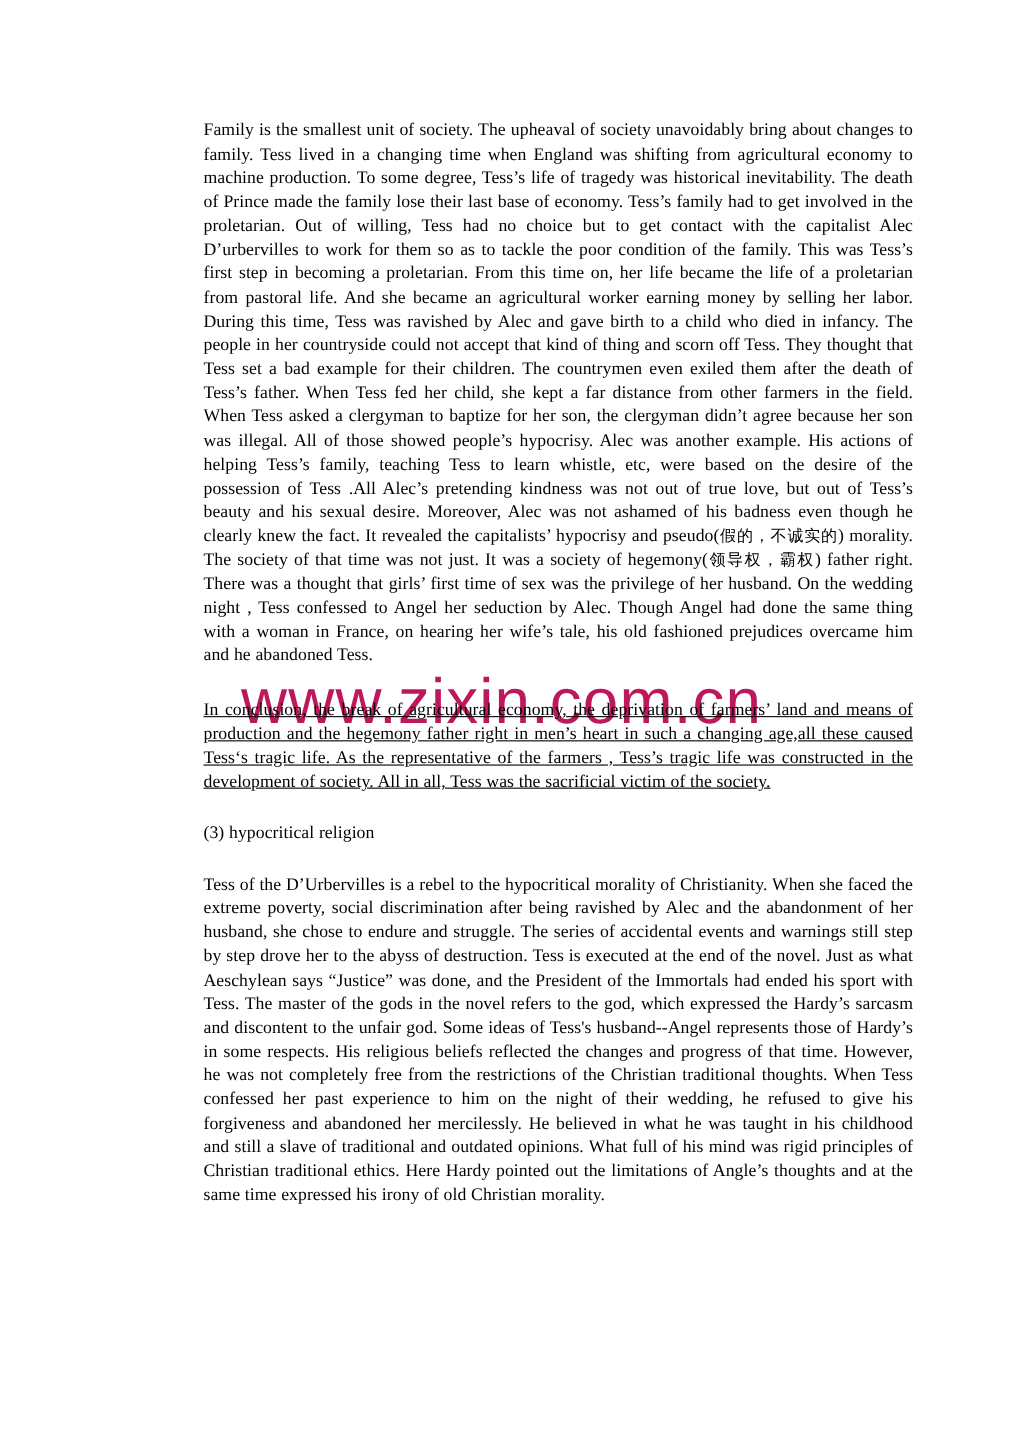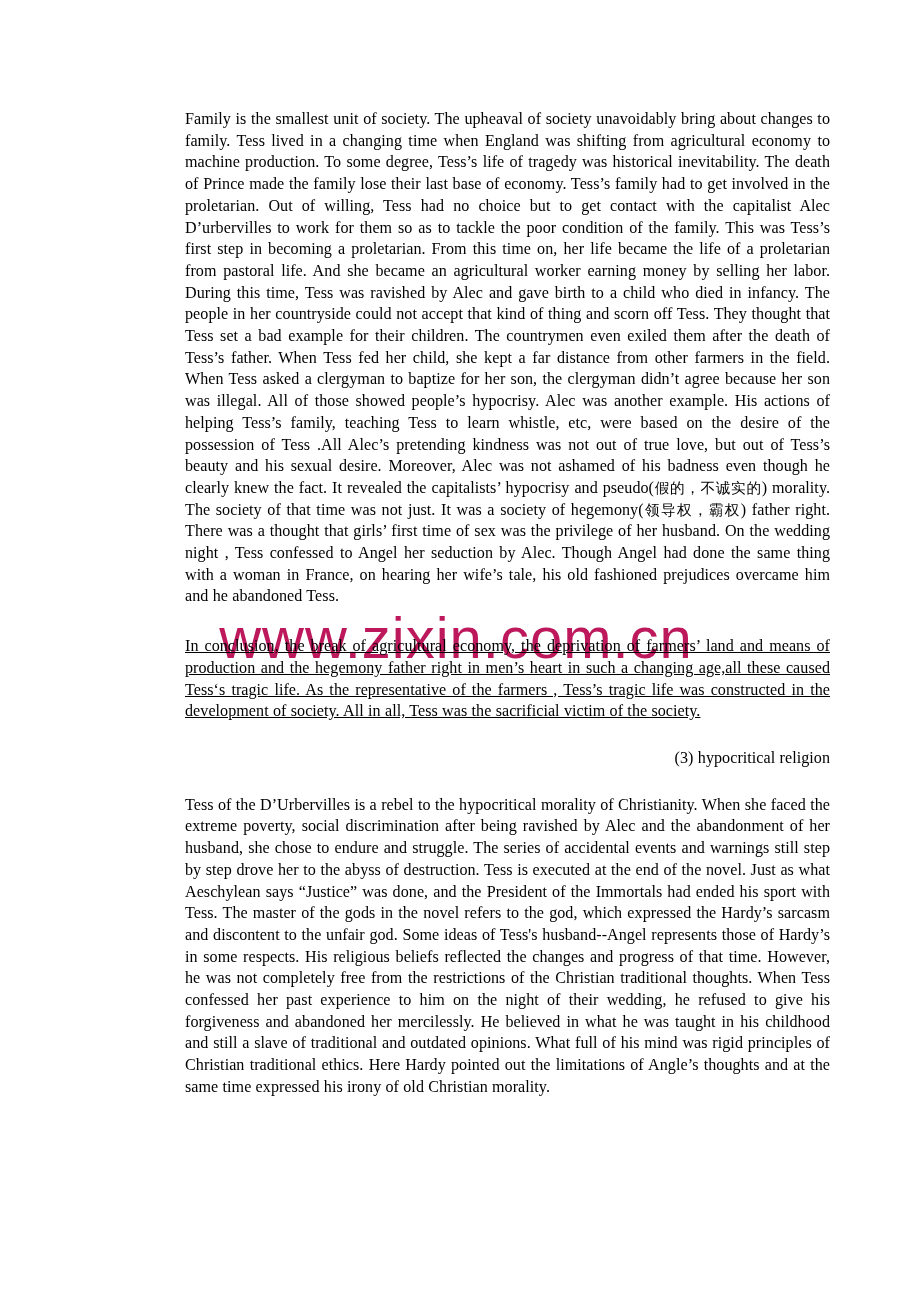--- a/index.html
+++ b/index.html
@@ -58,21 +58,21 @@
     margin: 0 0 0 0;
     font-size: 16.1px;
     line-height: 21.7px;
     text-align: justify;
     text-justify: inter-word;
     letter-spacing: 0.05px;
     word-spacing: 0.2px;
     hyphens: none;
   }
   p.para.left {
-    text-align: right;
+    text-align: left;
   }
   p.gap-lg { margin-top: 28px; text-decoration: underline; }
   p.gap-md { margin-top: 25px; }
 
   .cjk {
     font-family: "DejaVu Sans", "Liberation Sans", sans-serif;
     font-size: 14.6px;
   }
 </style>
 </head>

